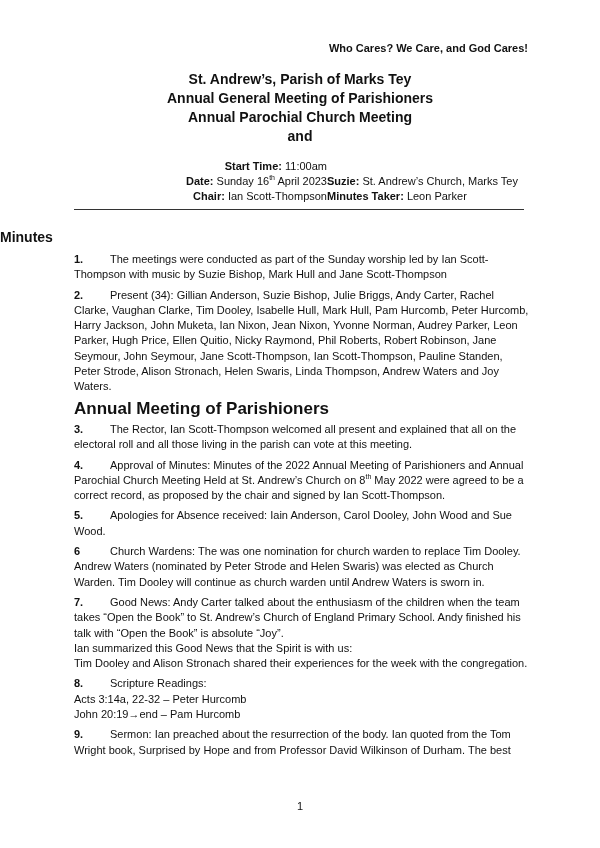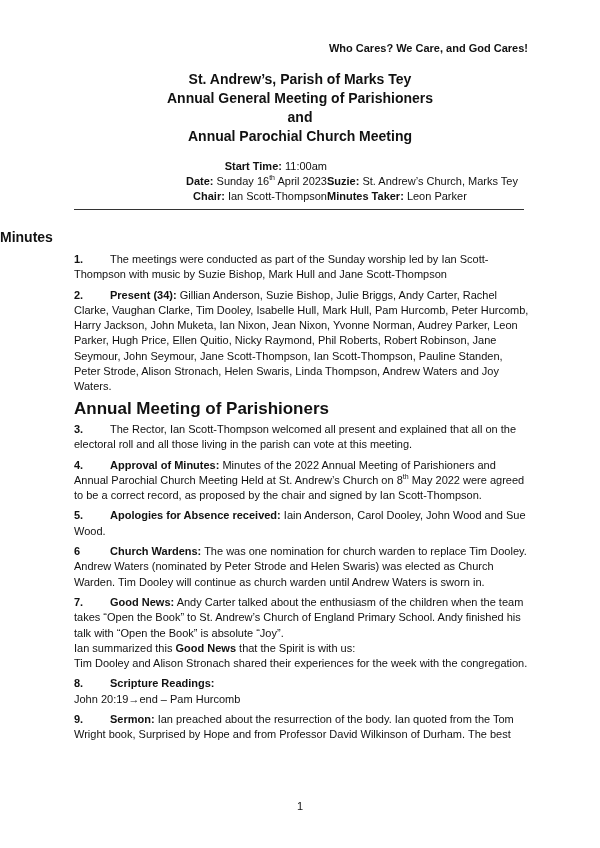--- a/index.html
+++ b/index.html
@@ -13,37 +13,37 @@
   .meta .row { display: flex; }
   .meta .col-left { width: 253px; text-align: right; }
   .meta b { font-weight: bold; }
   .meta sup { font-size: 7px; line-height: 0; }
   .rule { position: absolute; left: 74px; top: 209px; width: 450px; border-top: 1px solid #333; }
   .minutes-heading { position: absolute; left: 0; width: 600px; top: 229px; text-align: left;
                      font-weight: bold; font-size: 14px; }
   .body { position: absolute; left: 74px; top: 252px; width: 456px; font-size: 11px; line-height: 15.3px; }
   .item { margin: 0 0 5px 0; }
   .item .num { font-weight: bold; display: inline-block; width: 36px; }
-  .item b { font-weight: bold; }
+  .item b { font-weight: normal; }
   .item sup { font-size: 7px; line-height: 0; }
   .section-heading { font-weight: bold; font-size: 17px; margin: 6px 0 6px 0; }
   .plain { margin: 0; }
   .page-number { position: absolute; left: 0; width: 600px; top: 800px; text-align: center; font-size: 11px; }
 </style>
 </head>
 <body>
 
 <div class="page">
   <div class="motto">Who Cares?  We Care, and God Cares!</div>
 
   <div class="titles">
     <div>St. Andrew’s, Parish of Marks Tey</div>
     <div>Annual General Meeting of Parishioners</div>
+    <div>Annual Parochial Church Meeting</div>
     <div>and</div>
-    <div>Annual Parochial Church Meeting</div>
   </div>
 
   <div class="meta">
     <div class="row">
       <div class="col-left"><b>Start Time:</b> <span>11:00am</span></div>
     </div>
     <div class="row">
       <div class="col-left"><b>Date:</b> <span>Sunday 16</span><sup>th</sup> <span>April 2023</span></div>
       <div><b>Suzie:</b> <span>St. Andrew’s Church, Marks Tey</span></div>
     </div>
@@ -73,20 +73,21 @@
     <p class="item"><span class="num">6</span><b>Church Wardens:</b> <span>The was one nomination for church warden to replace Tim Dooley. Andrew Waters (nominated by Peter Strode and Helen Swaris) was elected as Church Warden. Tim Dooley will continue as church warden until Andrew Waters is sworn in.</span></p>
 
     <div class="item">
       <p class="plain"><span class="num">7.</span><b>Good News:</b> <span>Andy Carter talked about the enthusiasm of the children when the team takes “Open the Book” to St. Andrew’s Church of England Primary School. Andy finished his talk with “Open the Book” is absolute “Joy”.</span></p>
       <p class="plain"><span>Ian summarized this</span> <b>Good News</b> <span>that the Spirit is with us:</span></p>
       <p class="plain">Tim Dooley and Alison Stronach shared their experiences for the week with the congregation.</p>
     </div>
 
     <div class="item">
       <p class="plain"><span class="num">8.</span><b>Scripture Readings:</b></p>
+      <p class="plain">Acts 3:14a, 22-32 –  Peter Hurcomb</p>
       <p class="plain">John 20:19→end – Pam Hurcomb</p>
     </div>
 
     <p class="item"><span class="num">9.</span><b>Sermon:</b> <span>Ian preached about the resurrection of the body. Ian quoted from the Tom Wright book, Surprised by Hope and from Professor David Wilkinson of Durham. The best</span></p>
   </div>
 
   <div class="page-number">1</div>
 </div>
 
 </body></html>

